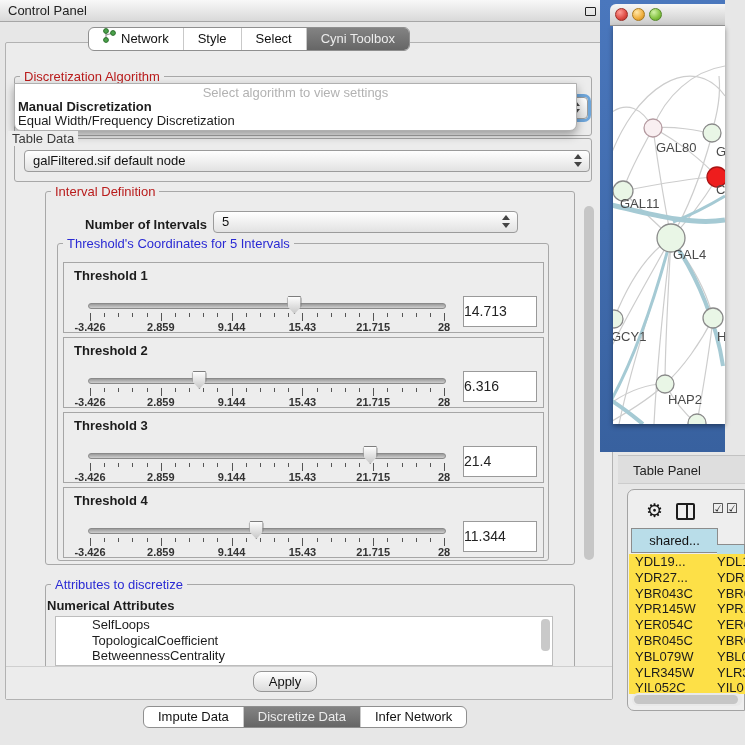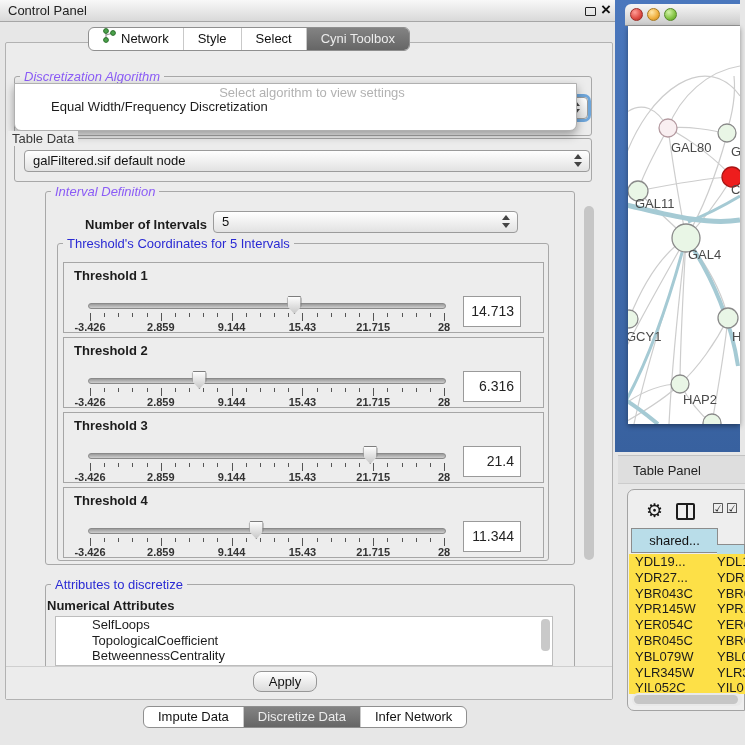--- a/index.html
+++ b/index.html
@@ -21,67 +21,67 @@
   .seg { position:absolute; display:flex; height:24px; background:#fff;
     border:1px solid #8f8f8f; border-radius:6px; overflow:hidden; }
   .seg .sg { padding:0 14px; line-height:22px; color:#111; border-left:1px solid #c9c9c9;
     display:flex; align-items:center; white-space:nowrap; }
   .seg .sg:first-child { border-left:none; }
   .seg .sg.active { background:linear-gradient(#838383,#666); color:#ececec; }
   .seg .tabicon { margin-right:5px; display:inline-block; }
 
   .groupbox { position:absolute; border:1px solid #a8a8a8; border-radius:3px; }
   .grouplabel { position:absolute; background:#ececec; padding:0 4px; white-space:nowrap; }
-  .g-green { color:#8b5cf6;font-style:italic; }
+  .g-green { color:#b91c1c; }
   .g-blue { color:#2a2ad4; }
   .g-dark { color:#3a3a3a; }
 
   .combo { position:absolute; height:22px; background:linear-gradient(#ffffff,#e2e2e2);
     border:1px solid #9b9b9b; border-radius:4px; line-height:20px; padding-left:8px; color:#111; }
   .combo .stepper { position:absolute; right:5px; top:3px; width:10px; height:16px; }
   .combo .stepper .up { width:0; height:0; border-left:4px solid transparent; border-right:4px solid transparent;
     border-bottom:5px solid #444; margin-bottom:3px; }
   .combo .stepper .dn { width:0; height:0; border-left:4px solid transparent; border-right:4px solid transparent;
     border-top:5px solid #444; }
   .focusring { box-shadow:0 0 0 3px rgba(79,148,212,0.8); }
 
   .popup { left:14px; top:83px; width:563px; height:48px; background:#fff;
-    border:1px solid #b0b0b0; border-radius:0 0 7px 7px; box-shadow:0 4px 10px rgba(0,0,0,0.35); z-index:20;padding-left:33px; }
+    border:1px solid #b0b0b0; border-radius:0 0 7px 7px; box-shadow:0 4px 10px rgba(0,0,0,0.35); z-index:20; }
   .popup .prompt { text-align:center; color:#b2b2b2; padding-top:1px; }
   .popup .item { padding-left:3px; line-height:14px; }
   .popup .item.sel { font-weight:bold; }
 
   .vscroll { left:582px; top:200px; width:14px; height:366px; }
   .vscroll .thumb { position:absolute; left:2px; top:6px; width:10px; height:354px; background:#c6c6c6; border-radius:5px; }
 
   .thrbox { position:absolute; left:63px; width:481px; height:71px; border:1px solid #a6a6a6; background:#ededed; }
   .thrbox .tlabel { position:absolute; left:10px; top:5px; font-weight:bold; }
   .track { position:absolute; left:24px; top:40px; width:358px; height:6px;
     background:linear-gradient(#9a9a9a,#cfcfcf); border:1px solid #8a8a8a; border-radius:3px; }
   .thumbk { position:absolute; top:-8px; width:15px; height:18px; transform:translateX(-50%);
     background:linear-gradient(#fdfdfd,#c9c9c9); border:1px solid #7d7d7d;
     clip-path:polygon(10% 0,90% 0,100% 14%,100% 56%,50% 100%,0 56%,0 14%); }
   .ticks { position:absolute; left:26px; top:50px; width:354px; height:8px; }
   .ticks i { position:absolute; top:0; width:1px; background:#555; }
   .ticklabels { position:absolute; left:26px; top:58px; width:354px; height:12px; }
   .ticklabels span { position:absolute; transform:translateX(-50%); font-size:11px; font-weight:bold; color:#333; }
-  .valbox { position:absolute; left:399px; top:33px; width:58px; height:31px; background:#fff;
-    border:1px solid #9a9a9a; text-align:right; line-height:29px; font-size:14px; padding-right:6px; color:#222; }
+  .valbox { position:absolute; left:399px; top:33px; width:74px; height:31px; background:#fff;
+    border:1px solid #9a9a9a; line-height:29px; font-size:14px; padding-right:24px; color:#222; }
 
   .attr-list { left:55px; top:616px; width:498px; height:50px; background:#fff; border:1px solid #bdbdbd; overflow:hidden; z-index:3; }
   .attr-list .it { padding-left:36px; line-height:15.5px; }
   .attr-list .sb { position:absolute; right:2px; top:2px; width:9px; height:46px; }
   .attr-list .sb b { position:absolute; left:0; top:0; width:9px; height:32px; background:#c9c9c9; border-radius:4px; }
 
   .applybar { left:6px; top:666px; width:606px; height:33px; background:#ececec; border-top:1px solid #cfcfcf; z-index:4; }
   .btn { position:absolute; background:linear-gradient(#ffffff,#dcdcdc); border:1px solid #979797;
     border-radius:8px; text-align:center; color:#111; }
 
   
-  .netwin { left:615px; top:0; width:125px; height:452px; background:linear-gradient(180deg,#4a77bd,#38619f); }
+  .netwin { left:600px; top:0; width:125px; height:452px; background:linear-gradient(180deg,#4a77bd,#38619f); }
   .nettitle { position:absolute; left:10px; top:4px; width:115px; height:22px;
     background:linear-gradient(#f6f6f6,#cbcbcb); border-radius:6px 0 0 0; border-bottom:1px solid #979797; }
   .light { position:absolute; top:4px; width:13px; height:13px; border-radius:50%; }
   .l-red { background:radial-gradient(circle at 35% 30%,#ff9d96,#dd4a42 60%,#a62f28); border:1px solid #9c2c26; }
   .l-yel { background:radial-gradient(circle at 35% 30%,#ffe7a8,#efae3c 60%,#b97f1e); border:1px solid #a8791f; }
   .l-grn { background:radial-gradient(circle at 35% 30%,#d2f2a6,#82c240 60%,#5a9427); border:1px solid #55882a; }
   .canvas { position:absolute; left:13px; top:26px; width:112px; height:398px; background:#fff; overflow:hidden;
     box-shadow:0 2px 5px rgba(0,0,0,0.4); }
 
   .tp-bar { left:618px; top:455px; width:127px; height:29px; background:#dedede;
@@ -144,20 +144,21 @@
   <span class="grouplabel g-green" style="left:20px; top:69px;">Discretization Algorithm</span>
   <div class="combo focusring" style="left:22px; top:97px; width:566px;">
     <div class="stepper">
         <div class="up"></div>
         <div class="dn"></div>
       </div>
   </div>
 
   <div class="abs popup">
     <div class="prompt">Select algorithm to view settings</div>
+    <div class="item sel">Manual Discretization</div>
     <div class="item">Equal Width/Frequency Discretization</div>
   </div>
 
   <div class="groupbox" style="left:14px; top:138px; width:578px; height:44px;"></div>
   <span class="grouplabel g-dark" style="left:8px; top:131px; z-index:21;">Table Data</span>
   <div class="combo" style="left:24px; top:150px; width:566px;">
     <span>galFiltered.sif default node</span>
     <div class="stepper">
         <div class="up"></div>
         <div class="dn"></div>

